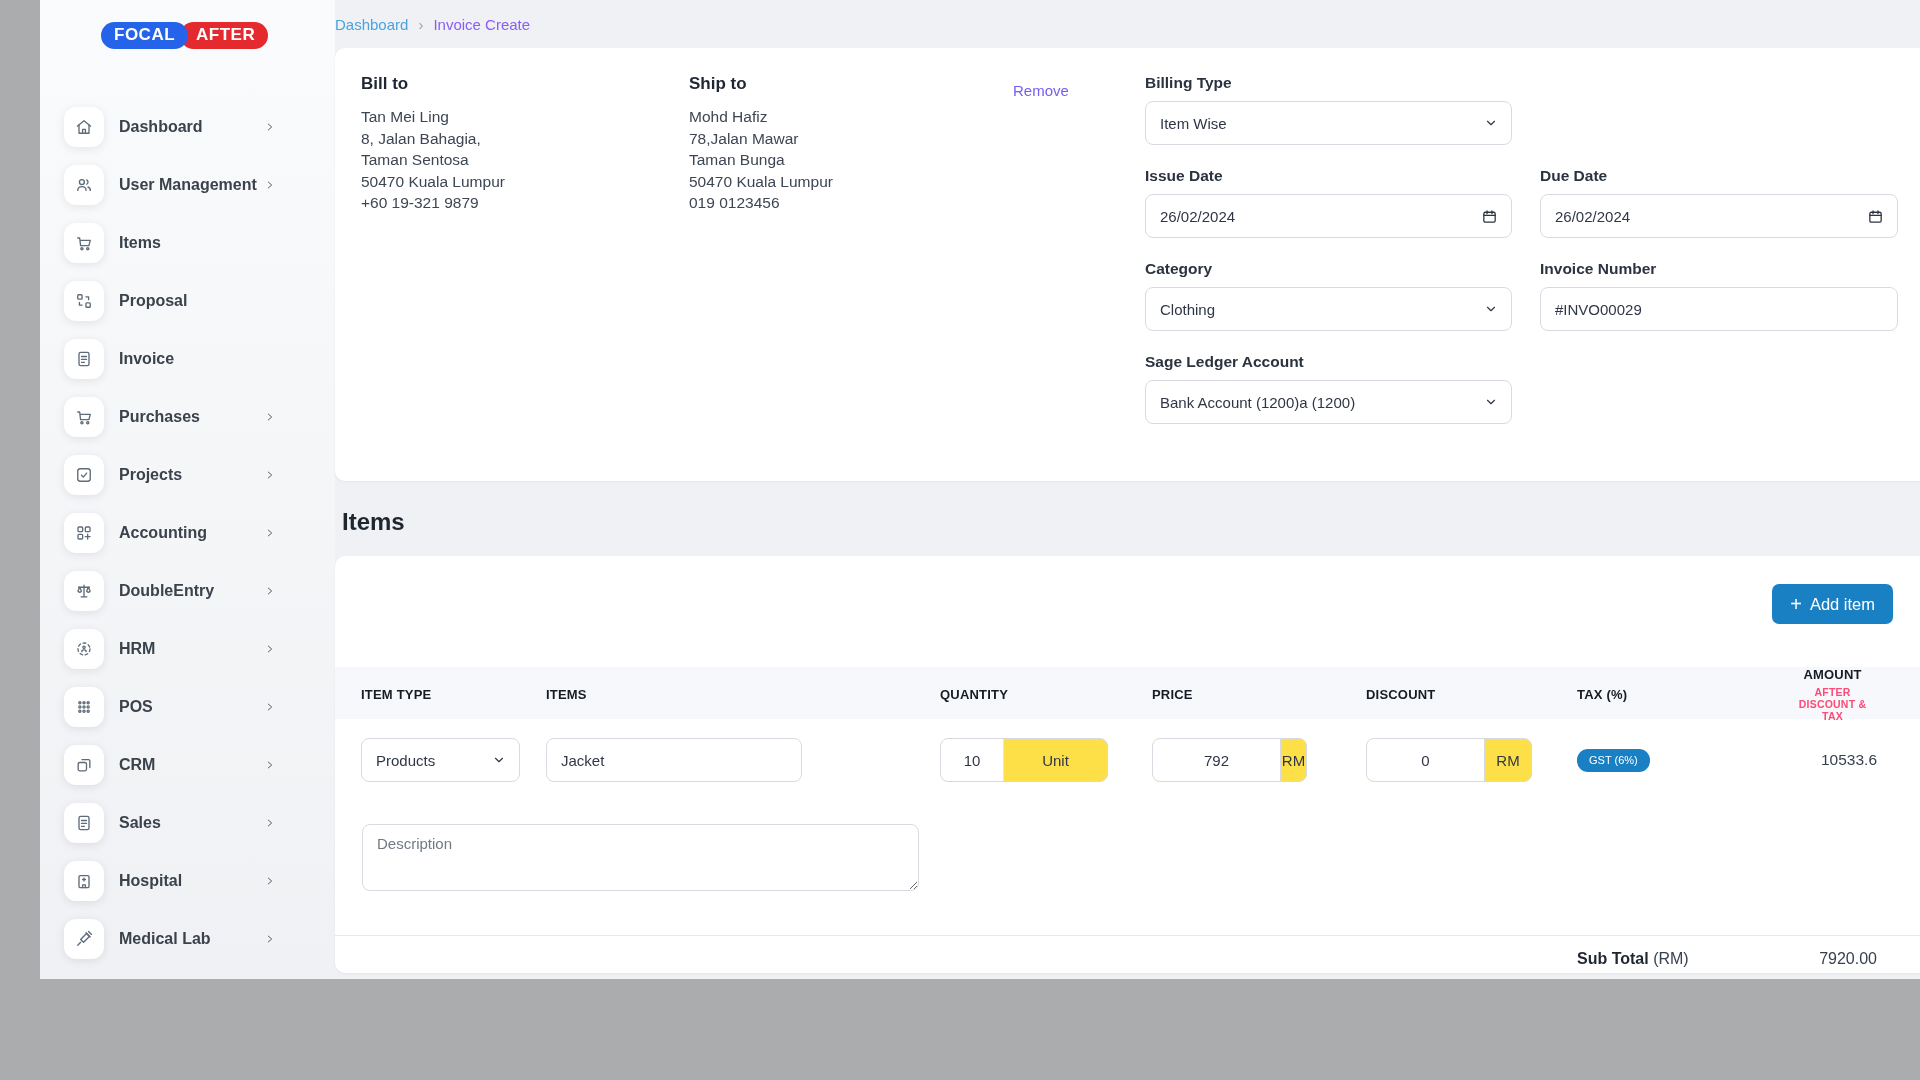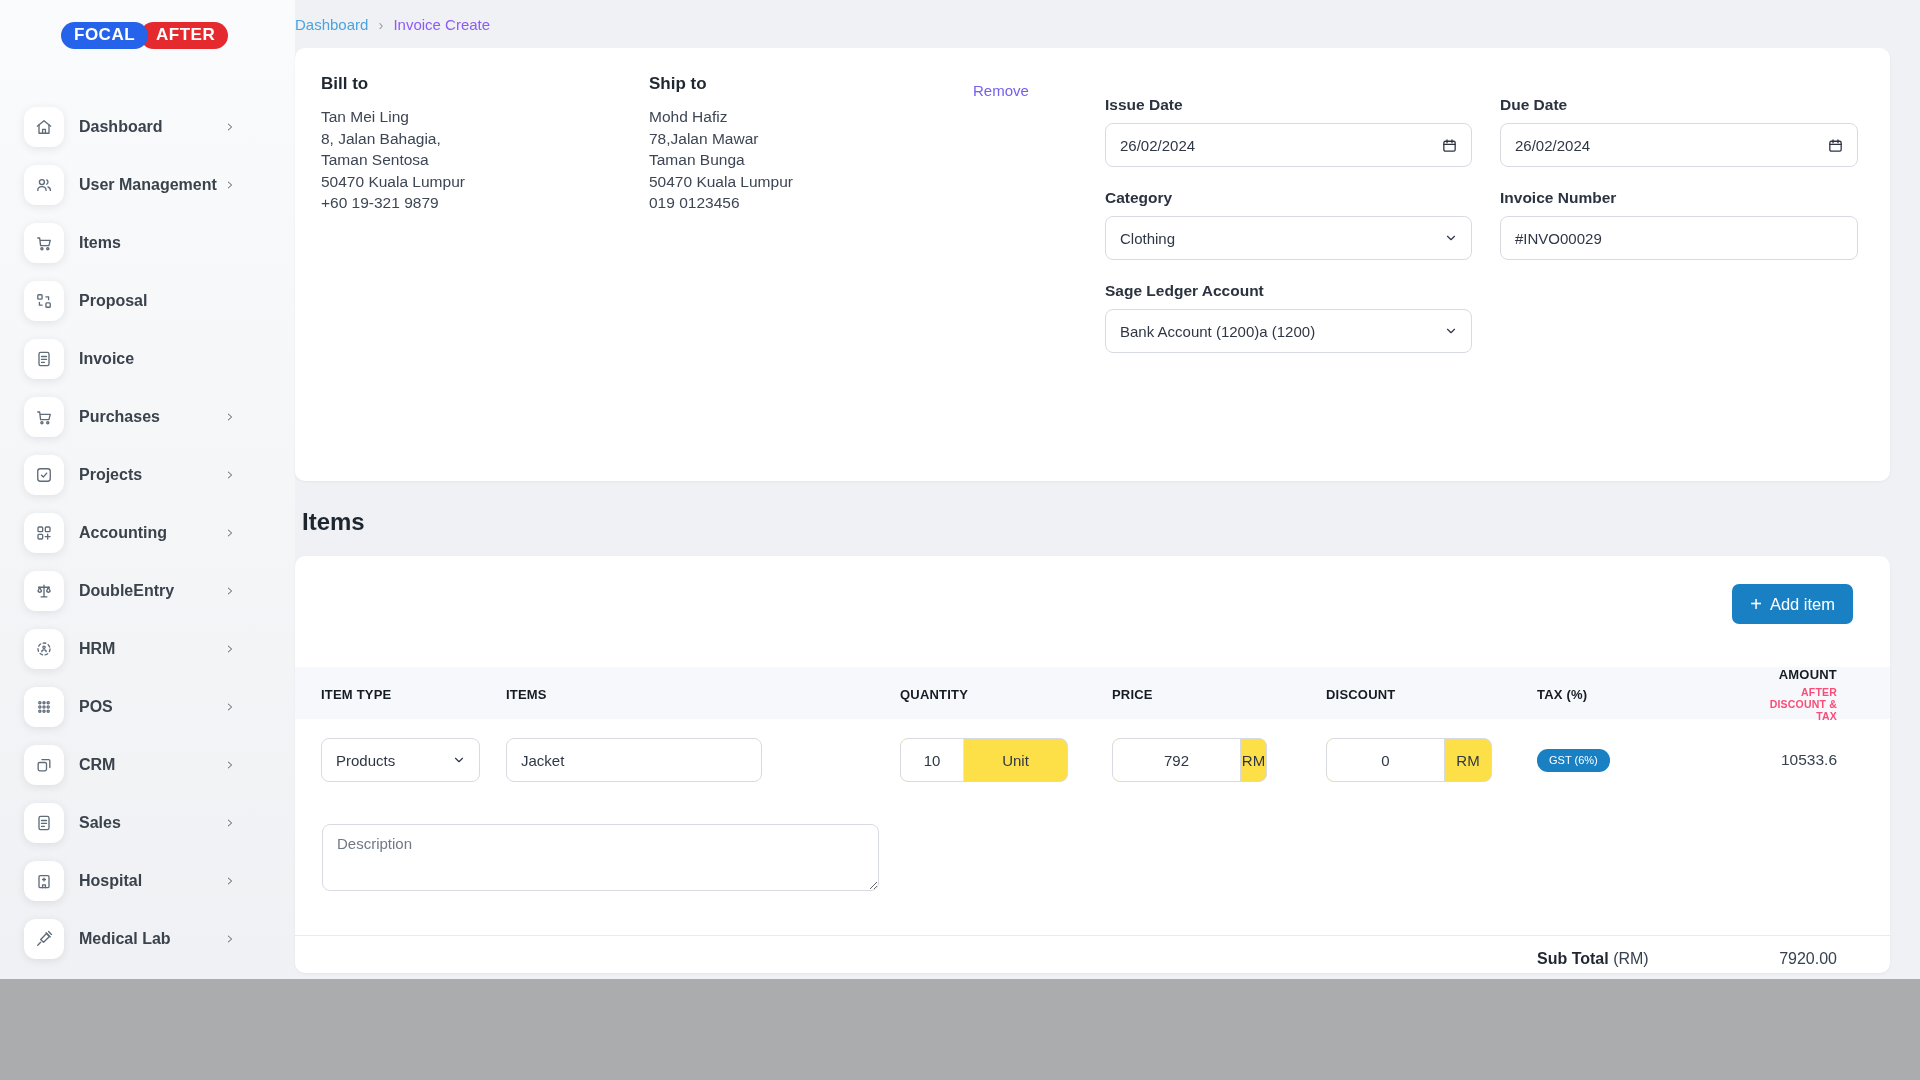--- a/index.html
+++ b/index.html
@@ -1,17 +1,17 @@
 <!DOCTYPE html>
 <html><head>
 <meta charset="utf-8">
 <style>
   * { margin:0; padding:0; box-sizing:border-box; }
   html,body { font-family:"Liberation Sans","DejaVu Sans",sans-serif; }
-  .screen { width:1920px; height:1080px; background:#aaacae; overflow:hidden; position:relative; }
+  .screen { width:1920px; height:1080px; background:#aaacae; overflow:hidden; position:relative;padding-left:40px; }
   .app { width:1920px; height:979px; background:#f0f1f4; display:flex; overflow:hidden; }
 
   
   .sidebar { width:295px; flex:0 0 295px; background:linear-gradient(180deg,#fafbfc 0%,#f0f1f4 100%); padding-top:22px; }
   .logo { margin-left:61px; display:flex; align-items:center; }
   .logo-pill { color:#fff; font-weight:bold; font-size:17px; letter-spacing:.5px; padding:3px 13px 4px; border-radius:14px; }
   .logo-pill.blue { background:#2563eb; z-index:2; }
   .logo-pill.red  { background:#e42a2f; margin-left:-8px; padding-left:16px; z-index:1; }
   .nav { margin-top:58px; }
   .nav-item { display:flex; align-items:center; height:40px; margin:0 24px 18px 24px; cursor:pointer; }
@@ -49,21 +49,21 @@
 
   
   .items-title { margin:27px 0 0 7px; font-size:24px; font-weight:bold; color:#1e2630; }
   .card-items { margin-top:20px; height:417px; padding-top:28px; overflow:hidden; }
   .additem-row { display:flex; justify-content:flex-end; padding-right:37px; }
   .btn-additem { background:#1a80c4; color:#fff; border:none; border-radius:7px; height:40px; padding:0 18px; font-size:16.5px; font-family:inherit; display:flex; align-items:center; gap:8px; cursor:pointer; }
   .btn-additem .plus { font-size:20px; font-weight:400; line-height:1; }
   .tgrid { display:grid; grid-template-columns:185px 394px 212px 214px 211px 211px 1fr; padding:0 32px 0 26px; align-items:center; }
   .thead { margin-top:43px; height:52px; background:#f7f8fb; }
   .th { font-size:13px; font-weight:bold; color:#161c24; letter-spacing:.2px; }
-  .th-amount { text-align:right; padding-right:21px; }
+  .th-amount { text-align:center; padding-right:21px; }
   .th-sub { display:block; font-size:10.5px; font-weight:bold; color:#fb4b77; margin-top:4px; letter-spacing:.2px; }
   .trow { padding-top:19px; }
   .group { display:flex; height:44px; border:1px solid #d7dbe1; border-radius:8px; overflow:hidden; background:#fde047; }
   .group input { border:none; outline:none; text-align:center; font-size:15px; color:#2f3746; font-family:inherit; min-width:0; }
   .group .suffix { display:flex; align-items:center; justify-content:center; border-left:1px solid #d7dbe1; font-size:15px; color:#2f3746; }
   .g-qty { width:168px; } .g-qty input { width:62px; } .g-qty .suffix { flex:1; border-left-color:#e3e6ea; }
   .g-price { width:155px; } .g-price input { width:127px; } .g-price .suffix { flex:1; }
   .g-disc { width:166px; } .g-disc input { width:117px; } .g-disc .suffix { flex:1; }
   .sel-small { width:159px; }
   .inp-items { width:256px; }
@@ -323,20 +323,29 @@
           <div class="addr-line">78,Jalan Mawar</div>
           <div class="addr-line">Taman Bunga</div>
           <div class="addr-line">50470 Kuala Lumpur</div>
           <div class="addr-line">019 0123456</div>
         </div>
 
         <a class="remove-link">Remove</a>
 
         <div class="form-grid">
 
+          <div style="grid-column:1;">
+            <div class="field-label">Billing Type</div>
+            <div class="control">
+              <span class="sel-text">Item Wise</span>
+              <span class="chev-down"><svg viewBox="0 0 24 24">
+                    <path d="M6 9 l6 6 6-6"></path>
+                  </svg></span>
+            </div>
+          </div>
           <div style="grid-column:2;"></div>
 
           <div style="grid-column:1;">
             <div class="field-label">Issue Date</div>
             <div class="control">
               <input type="text" value="26/02/2024" style="">
               <span class="cal-icon"><svg viewBox="0 0 24 24">
                     <rect x="4" y="6" width="16" height="14" rx="2"></rect>
                     <path d="M4 10.5 h16 M8.5 4 v4 M15.5 4 v4"></path>
                   </svg></span>

